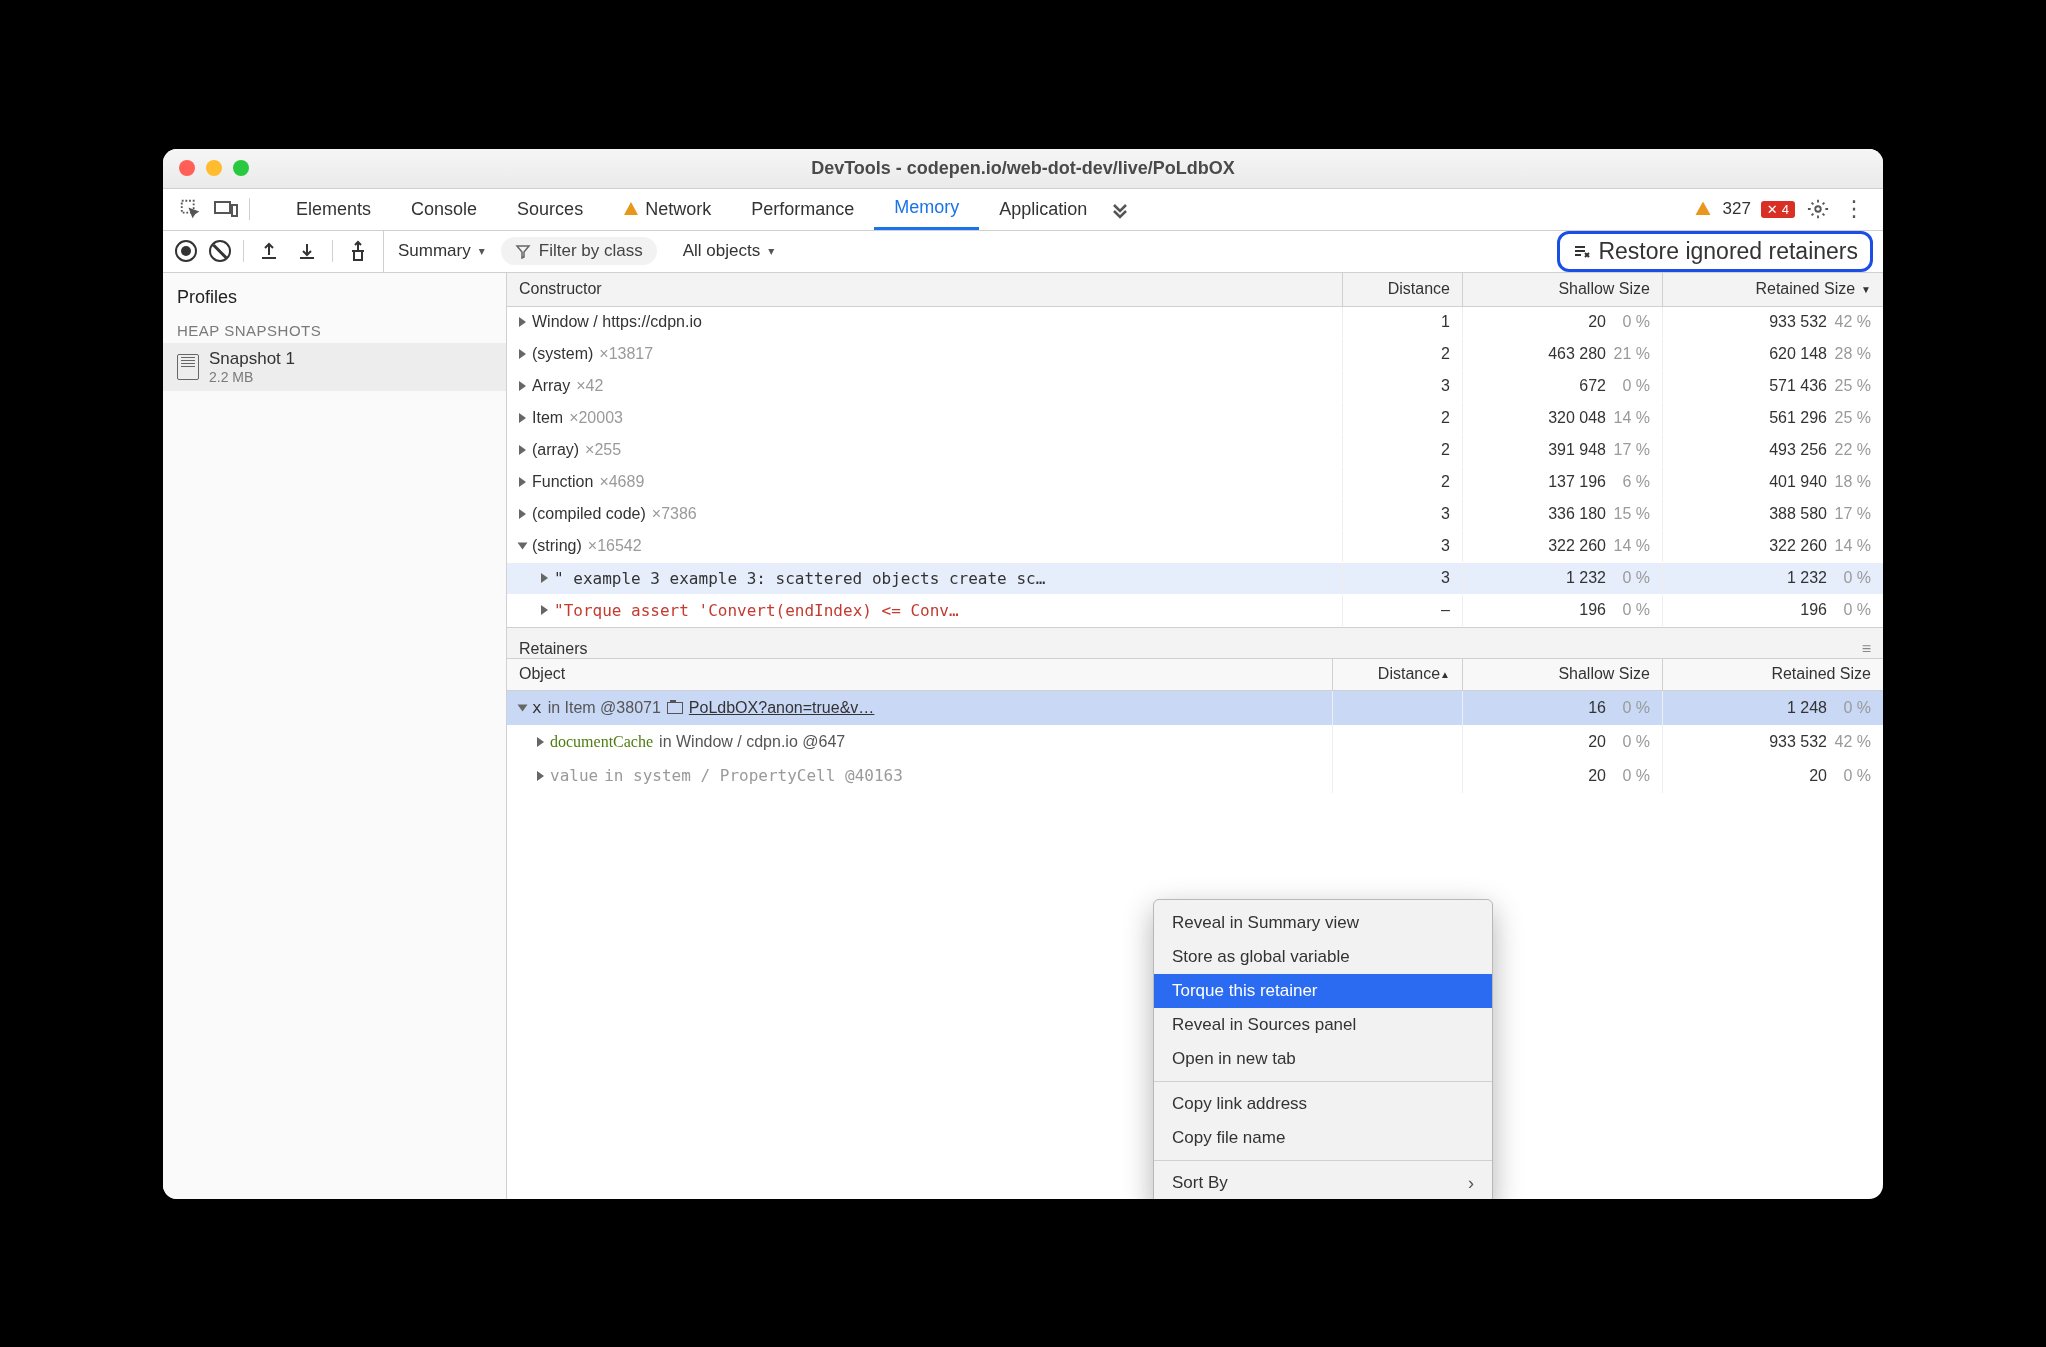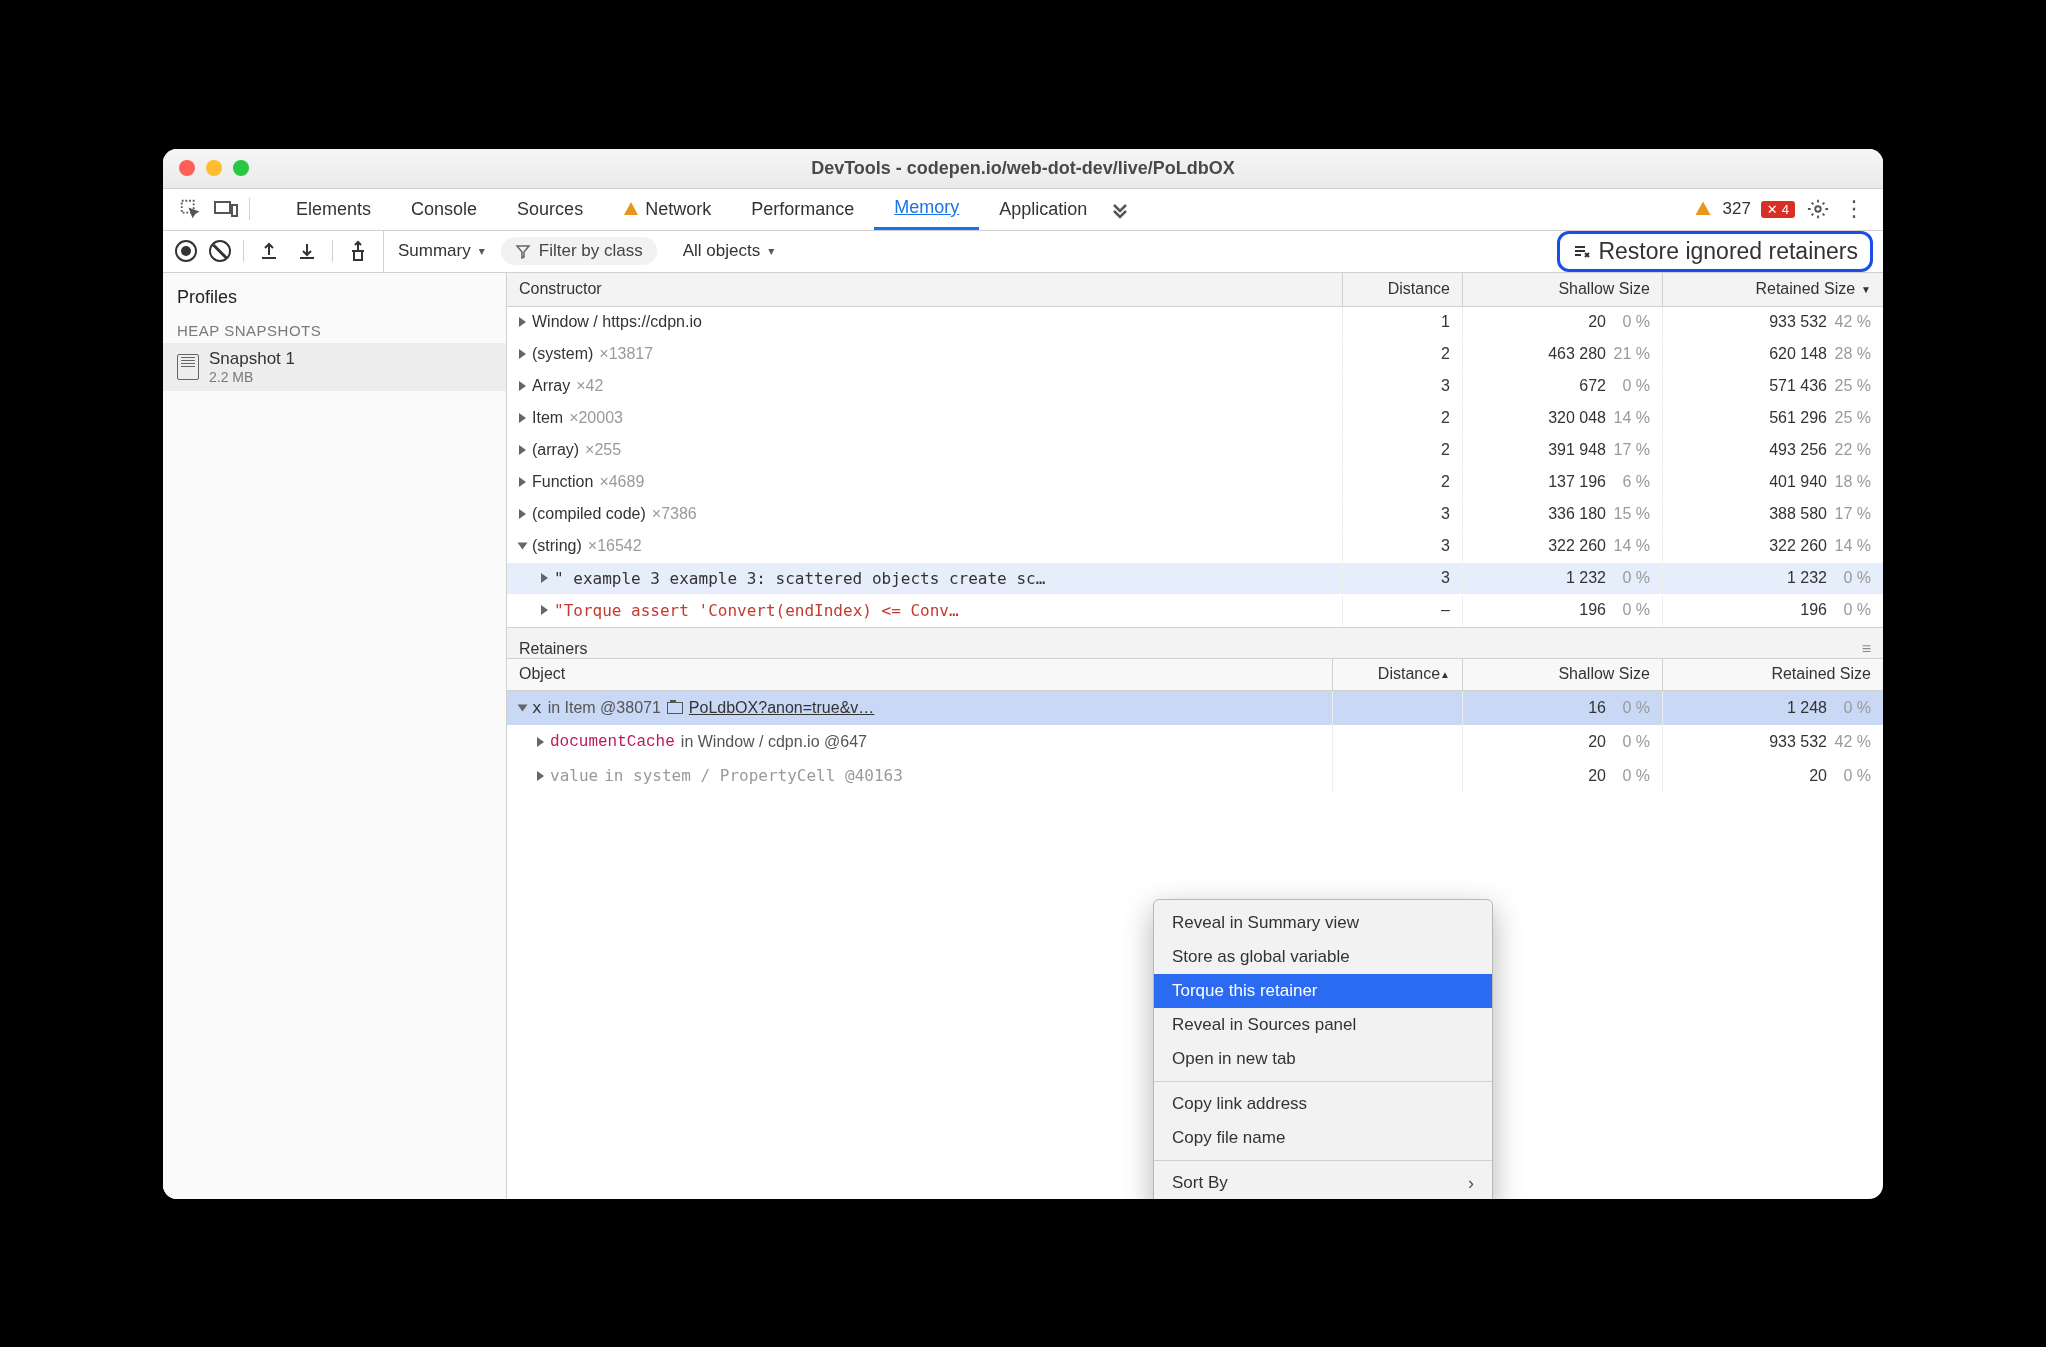--- a/index.html
+++ b/index.html
@@ -35,21 +35,21 @@
 .title { position:absolute; left:0; right:0; text-align:center; font-weight:600; color:#4a4a4a; font-size:18px; }
 
 .tabs {
   height: 42px; border-bottom: 1px solid #d0d0d0;
   display: flex; align-items: stretch; padding: 0 6px;
 }
 .tab-left { display:flex; align-items:center; gap:10px; padding:0 8px; }
 .iconbtn { width:26px; height:26px; display:flex; align-items:center; justify-content:center; color:#555; }
 .tab-items { display:flex; align-items:stretch; margin-left:18px; }
 .tab-item { padding: 0 20px; display:flex; align-items:center; font-size:18px; color:#333; gap:6px; }
-.tab-item.active { color:#1a73e8; border-bottom:3px solid #1a73e8;text-decoration:underline; }
+.tab-item.active { color:#1a73e8; border-bottom:3px solid #1a73e8; }
 .tab-right { margin-left:auto; display:flex; align-items:center; gap:10px; padding-right:10px; font-size:17px; color:#333; }
 .warn-tri { color:#e8961c; } .err-box { background:#d93025; color:#fff; border-radius:3px; padding:1px 6px; font-size:13px; display:inline-flex; align-items:center; gap:4px; }
 .warn-cnt { color:#333; }
 
 .toolbar {
   height: 42px; border-bottom:1px solid #d0d0d0; display:flex; align-items:center;
 }
 .toolbar-left { display:flex; align-items:center; gap:12px; padding:0 12px; border-right:1px solid #d0d0d0; height:100%; }
 .circ { width:22px; height:22px; border-radius:50%; border:2.5px solid #333; display:flex; align-items:center; justify-content:center; }
 .circ.disabled::after { content:""; width:18px; height:2.5px; background:#333; transform:rotate(45deg); }
@@ -99,21 +99,21 @@
 .retainers-head .menu-icon { margin-left:auto; color:#888; }
 .ret-head, .ret-row { display:grid; grid-template-columns:1fr 130px 200px 220px; }
 .ret-head { height:32px; border-bottom:1px solid #d0d0d0; font-size:16px; background:#f8f8f8; }
 .ret-head > div { padding:0 12px; display:flex; align-items:center; border-right:1px solid #d0d0d0; }
 .ret-head > div:last-child { border-right:none; justify-content:flex-end; }
 .ret-head .dist, .ret-head .ssize { justify-content:flex-end; }
 .ret-row { height:34px; font-size:16px; }
 .ret-row > div { padding:0 12px; display:flex; align-items:center; border-right:1px solid #eee; }
 .ret-row > div:last-child { border-right:none; }
 .ret-sel { background:#c9d8f5; }
-.prop-purple { color:#be185d; font-family:Liberation Mono, monospace; }
+.prop-purple { color:#4d7c0f; font-family:Liberation Serif, serif; }
 .kw { color:#555; }
 .link { text-decoration:underline; color:#333; }
 .node-gray { color:#9a9a9a; font-family:ui-monospace,Menlo,monospace; }
 .litebox { width:16px; height:12px; border:1.5px solid #555; display:inline-block; position:relative; }
 .litebox::before { content:""; position:absolute; left:2px; top:-3px; width:6px; height:3px; background:#555; }
 
 .context-menu {
   position:absolute; left:990px; top:750px; width:340px; background:#f2f2f2; border:1px solid #b8b8b8;
   border-radius:6px; box-shadow:0 10px 30px rgba(0,0,0,.3); padding:6px 0; font-size:17px;text-align:right;
 }

